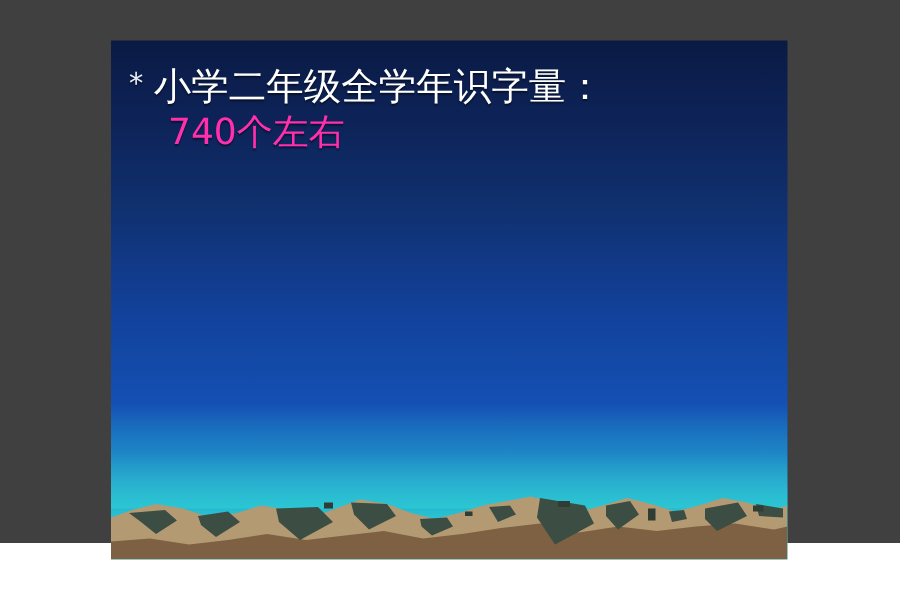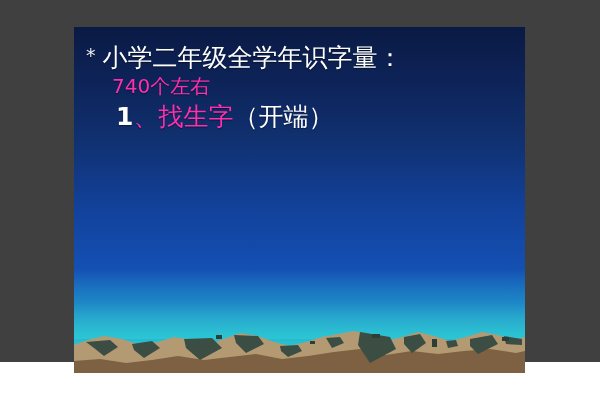--- a/index.html
+++ b/index.html
@@ -88,21 +88,21 @@
     margin-bottom: 6px;
   }
   .bullet-mark {
     font-size: 19px;
     vertical-align: 4px;
     margin-right: 7px;
     color: #e8eef8;
   }
 
   .sub-line {
-    font-size: 20px;
+    font-size: 24px;
     margin: 2px 0 8px 26px;
   }
 
   .num-line {
     font-size: 25px;
     margin: 0 0 8px 30px;
   }
   .num {
     color: #ffffff;
     font-weight: 600;
@@ -175,23 +175,20 @@
 
     <div id="slide-text">
 
       <div class="line bullet-line">
         <span class="bullet-mark">*</span><span class="white">小学二年级全学年识字量：</span>
       </div>
 
       <div class="line sub-line pink">740个左右</div>
 
 
-      <div class="line num-line">
-        <span class="num">1</span><span class="pink">、</span><span class="pink">找生字</span><span class="white">（开端）</span>
-      </div>
 
 
 
     </div>
   </div>
 
 
 </div>
 
 </body></html>

